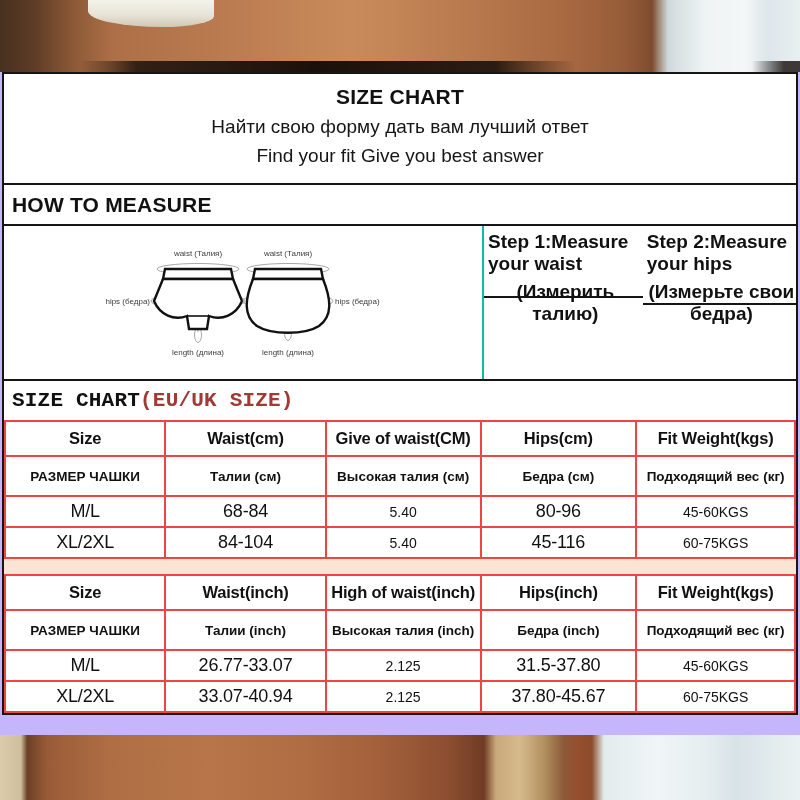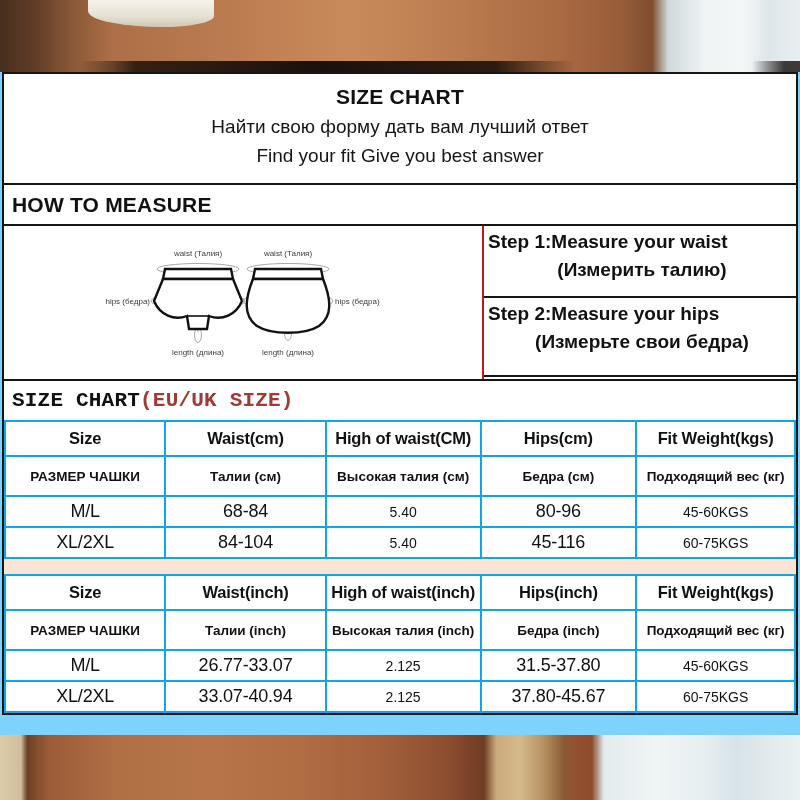--- a/index.html
+++ b/index.html
@@ -37,58 +37,58 @@
       #dbcba9 0%, #cfbf9e 2.6%,
       #6e4026 3.4%, #9a5c38 6%, #b06e44 14%, #b77549 26%,
       #b06c42 38%, #a25f3a 48%, #8c4e30 56%, #703c24 60.5%,
       #c8a97c 62%, #d6ba8c 65%, #b3905f 68%, #8a5a36 70.5%,
       #94502f 72%, #8e4c2d 74%,
       #e2ebed 75.5%, #f0f5f6 82%, #e6eef0 88%, #d8e3e8 92%, #eaf1f2 100%);
   }
   
   .panel{
     position:absolute;top:72px;left:0;width:800px;height:663px;
-    background:#7dd3fc;
+    background:#c4b5fd;
   }
   .bordered{
     margin:0 2px;border:2px solid #151515;background:#fff;
   }
   .intro{
     height:109px;border-bottom:2px solid #151515;text-align:center;
   }
   .intro-title{font-size:21px;font-weight:bold;padding-top:11px;letter-spacing:.2px;}
   .intro-sub{font-size:19px;padding-top:7px;color:#161616;}
   .htm-heading{
     height:39px;line-height:39px;border-bottom:2px solid #151515;
     font-size:21px;font-weight:bold;padding-left:8px;letter-spacing:.2px;
   }
   .measure{
     height:153px;border-bottom:2px solid #151515;display:flex;
   }
   .diagram-cell{
     width:478px;display:flex;align-items:center;justify-content:center;
   }
   .steps-col{
-    flex:1;border-left:2px solid #b91c1c;display:flex;flex-direction:column;
+    flex:1;border-left:2px solid #14b8a6;display:flex;flex-direction:row;
   }
   .step{
     border-bottom:2px solid #151515;padding:5px 0 0 4px;
   }
   .step-1{height:65px;}
   .step-2{height:72px;}
   .step-line1{font-size:19px;font-weight:bold;text-align:left;}
   .step-line2{font-size:19px;font-weight:bold;text-align:center;padding-top:6px;}
   .sc-heading{
     height:39px;line-height:39px;font-size:21px;font-weight:bold;
     padding-left:8px;letter-spacing:.2px;font-family:Liberation Mono, monospace;
   }
   .sc-heading .red{font-weight:bold;}
   
   table{width:100%;border-collapse:collapse;table-layout:fixed;}
-  th,td{border:2px solid #0ea5e9;text-align:center;vertical-align:middle;padding:0;}
+  th,td{border:2px solid #ef4444;text-align:center;vertical-align:middle;padding:0;}
   tr.h-en{height:35px;}
   tr.h-ru{height:40px;}
   tr.data{height:31px;}
   th.en{font-size:16.5px;font-weight:bold;letter-spacing:-.2px;}
   th.ru{font-size:13.5px;font-weight:bold;}
   td.big{font-size:18px;font-weight:normal;letter-spacing:-.2px;text-align:center;}
   td.small{font-size:14px;font-weight:normal;}
   .band{height:15px;}
   
   .diagram-svg{display:block;}
@@ -165,21 +165,21 @@
         <col style="width:20.3%">
           <col style="width:20.3%">
           <col style="width:19.6%">
           <col style="width:19.7%">
           <col style="width:20.1%">
       </colgroup>
       <tbody>
           <tr class="h-en">
         <th class="en">Size</th>
         <th class="en">Waist(cm)</th>
-        <th class="en">High of waist(CM)</th>
+        <th class="en">Give of waist(CM)</th>
         <th class="en">Hips(cm)</th>
         <th class="en">Fit  Weight(kgs)</th>
       </tr>
       <tr class="h-ru">
         <th class="ru">РАЗМЕР ЧАШКИ</th>
         <th class="ru">Талии (см)</th>
         <th class="ru">Высокая талия (см)</th>
         <th class="ru">Бедра (см)</th>
         <th class="ru">Подходящий вес (кг)</th>
       </tr>

